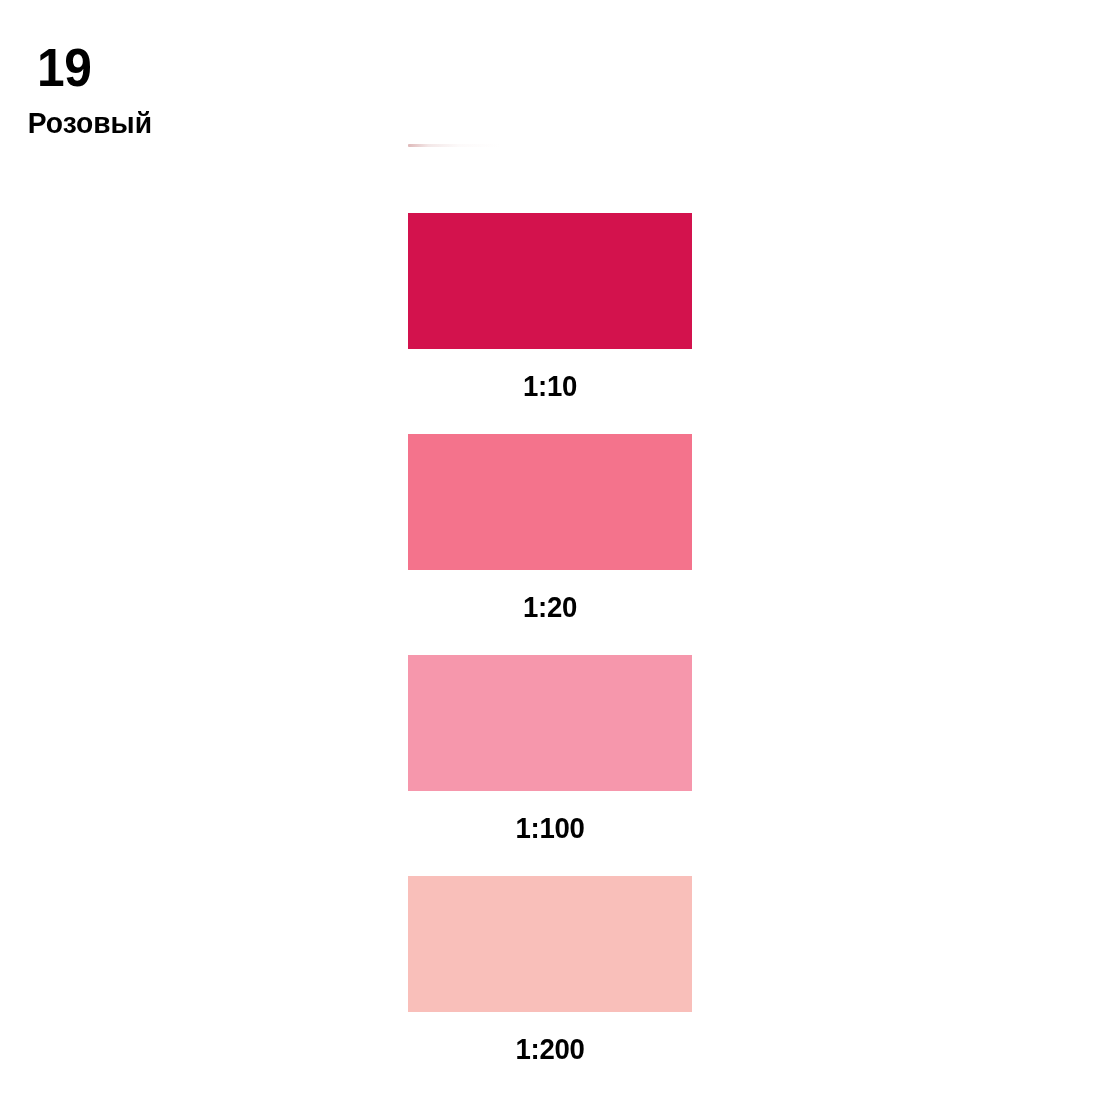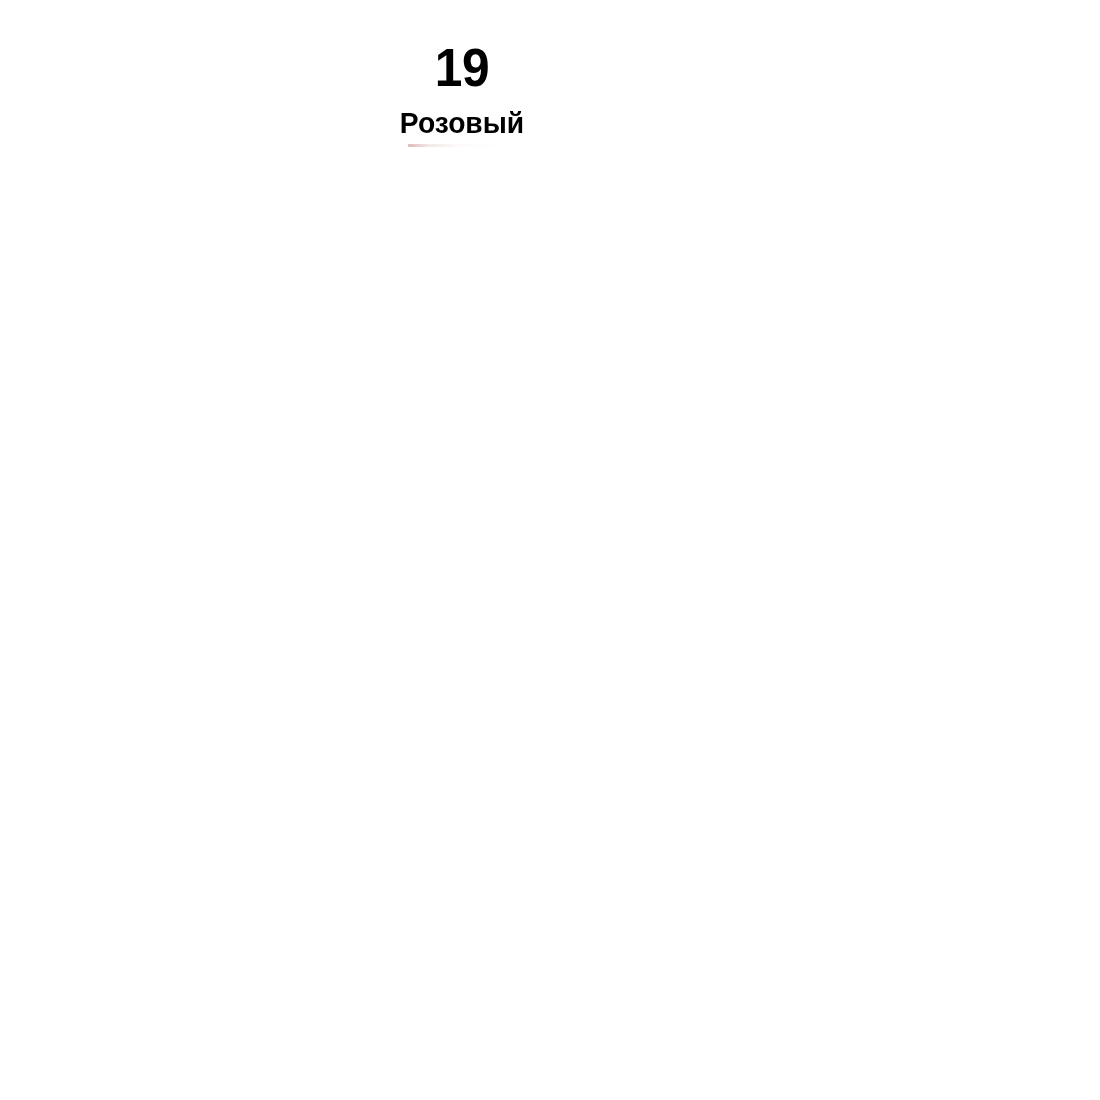--- a/index.html
+++ b/index.html
@@ -23,21 +23,21 @@
     height: 1100px;
     background: #ffffff;
   }
 
   
   .header {
     position: absolute;
     left: 0;
     top: 0;
     width: 924px;
-    text-align: center;
+    text-align: left;
   }
   .header-number {
     font-size: 54px;
     font-weight: 700;
     line-height: 1;
     letter-spacing: -0.5px;
     padding-top: 40px;
     font-stretch: condensed;
     transform: scaleX(0.92);
   }
@@ -98,14 +98,37 @@
 
 <div class="page">
 
   <div class="header">
     <div class="header-number">19</div>
     <div class="header-name">Розовый</div>
   </div>
 
   <div class="artifact-line"></div>
 
+  <div class="swatch-stack">
+
+    <div class="swatch-group">
+      <div class="swatch-chip" style="background-color: rgb(211, 18, 77);"></div>
+      <div class="swatch-label">1:10</div>
+    </div>
+
+    <div class="swatch-group">
+      <div class="swatch-chip" style="background-color: rgb(244, 115, 140);"></div>
+      <div class="swatch-label">1:20</div>
+    </div>
+
+    <div class="swatch-group">
+      <div class="swatch-chip" style="background-color: rgb(246, 151, 172);"></div>
+      <div class="swatch-label">1:100</div>
+    </div>
+
+    <div class="swatch-group">
+      <div class="swatch-chip" style="background-color: rgb(249, 191, 186);"></div>
+      <div class="swatch-label">1:200</div>
+    </div>
+
+  </div>
 
 </div>
 
 </body></html>

